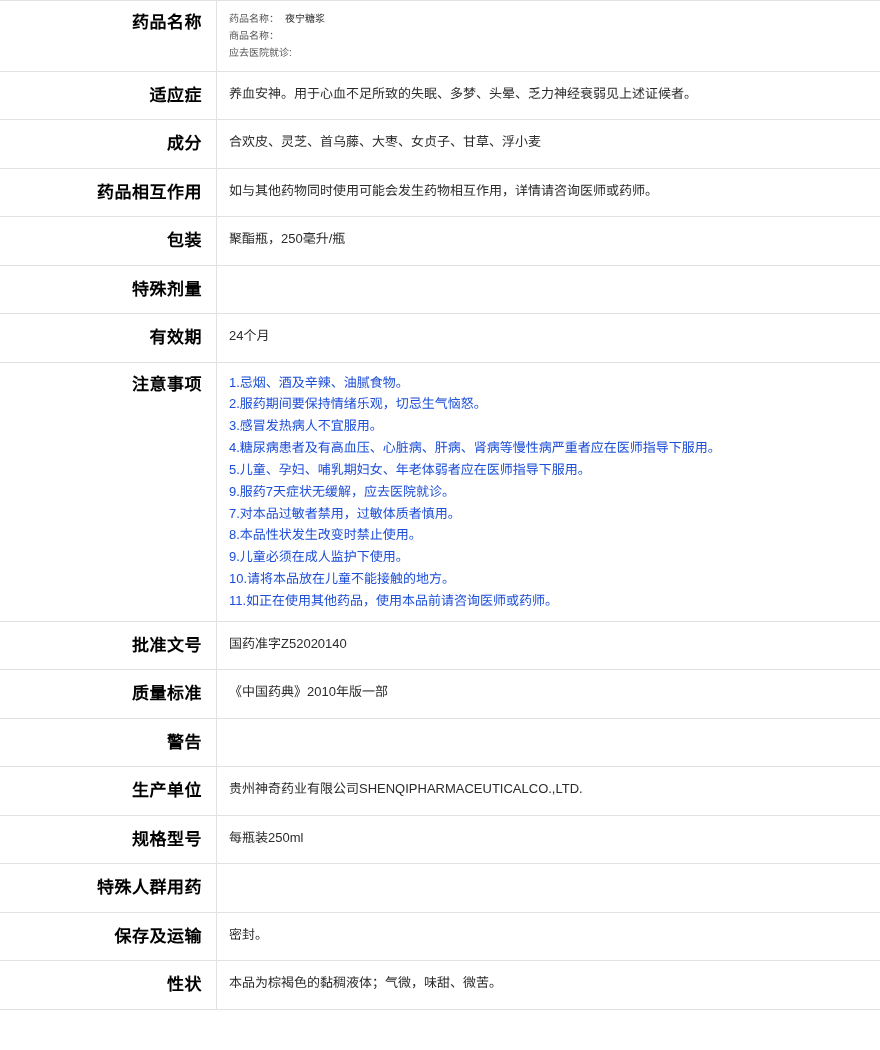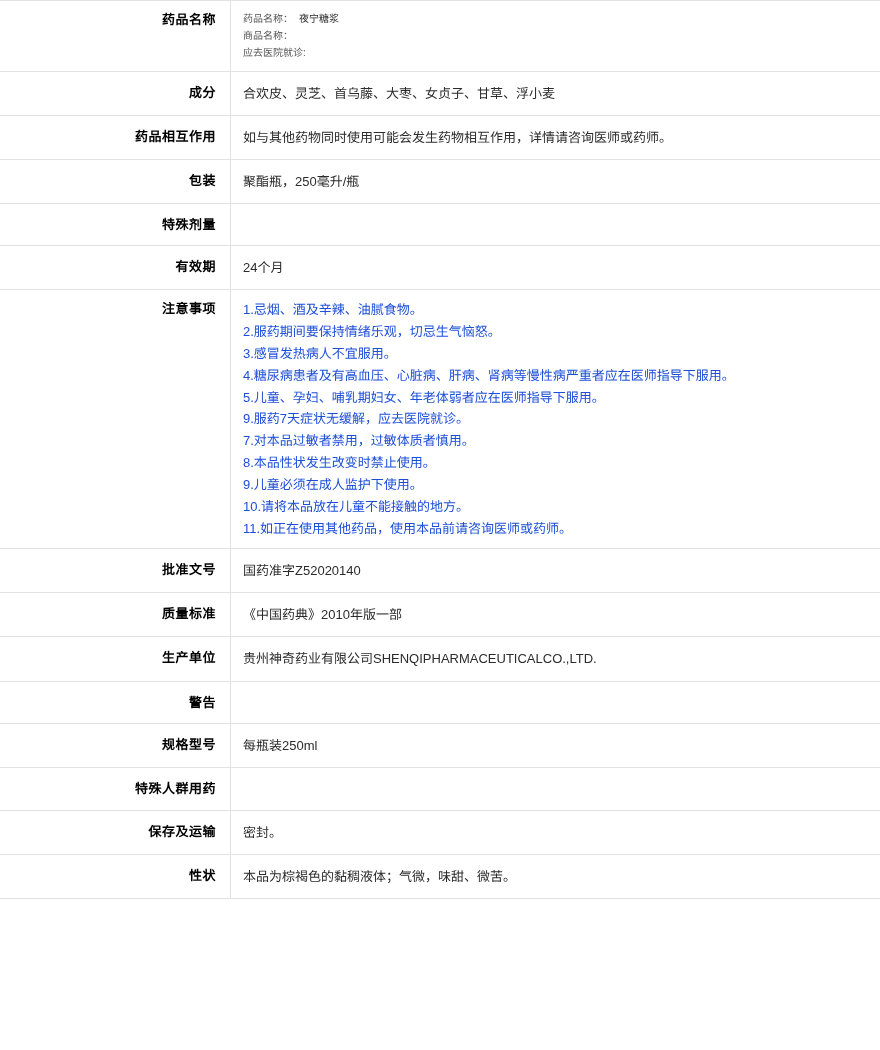--- a/index.html
+++ b/index.html
@@ -21,24 +21,24 @@
     table-layout: fixed;
   }
   .drug-table tr {
     border-bottom: 1px solid #e2e2e2;
   }
   .drug-table tr:first-child {
     border-top: 1px solid #e2e2e2;
   }
   .label-cell {
     width: 196px;
-    padding: 9px 14px 9px 20px;
+    padding: 9px 14px 9px 6px;
     text-align: right;
     vertical-align: top;
-    font-size: 13px;
+    font-size: 17px;
     font-weight: bold;
     color: #000;
     letter-spacing: 0.5px;
     line-height: 1.5;
     border-right: 1px solid #e2e2e2;
   }
   .value-cell {
     padding: 9px 10px 9px 12px;
     text-align: left;
     vertical-align: top;
@@ -86,20 +86,24 @@
         </span>
         <span class="sub-line">
           <span>商品名称：</span><span class="sub-val"></span>
         </span>
         <span class="sub-line">
           <span>应去医院就诊:</span><span class="sub-val"></span>
         </span>
       </td>
     </tr>
 
+    <tr class="tall-row">
+      <td class="label-cell">适应症</td>
+      <td class="value-cell">养血安神。用于心血不足所致的失眠、多梦、头晕、乏力神经衰弱见上述证候者。</td>
+    </tr>
 
     <tr class="tall-row">
       <td class="label-cell">成分</td>
       <td class="value-cell">合欢皮、灵芝、首乌藤、大枣、女贞子、甘草、浮小麦</td>
     </tr>
 
     <tr class="tall-row">
       <td class="label-cell">药品相互作用</td>
       <td class="value-cell">如与其他药物同时使用可能会发生药物相互作用，详情请咨询医师或药师。</td>
     </tr>
@@ -141,27 +145,27 @@
       <td class="label-cell">批准文号</td>
       <td class="value-cell">国药准字Z52020140</td>
     </tr>
 
     <tr class="tall-row">
       <td class="label-cell">质量标准</td>
       <td class="value-cell">《中国药典》2010年版一部</td>
     </tr>
 
     <tr class="tall-row">
-      <td class="label-cell">生产单位</td>
-      <td class="value-cell">贵州神奇药业有限公司SHENQIPHARMACEUTICALCO.,LTD.</td>
+      <td class="label-cell">警告</td>
+      <td class="value-cell empty-cell"></td>
     </tr>
 
     <tr class="tall-row">
-      <td class="label-cell">警告</td>
-      <td class="value-cell empty-cell"></td>
+      <td class="label-cell">生产单位</td>
+      <td class="value-cell">贵州神奇药业有限公司SHENQIPHARMACEUTICALCO.,LTD.</td>
     </tr>
 
 
     <tr class="tall-row">
       <td class="label-cell">规格型号</td>
       <td class="value-cell">每瓶装250ml</td>
     </tr>
 
     <tr class="tall-row">
       <td class="label-cell">特殊人群用药</td>

